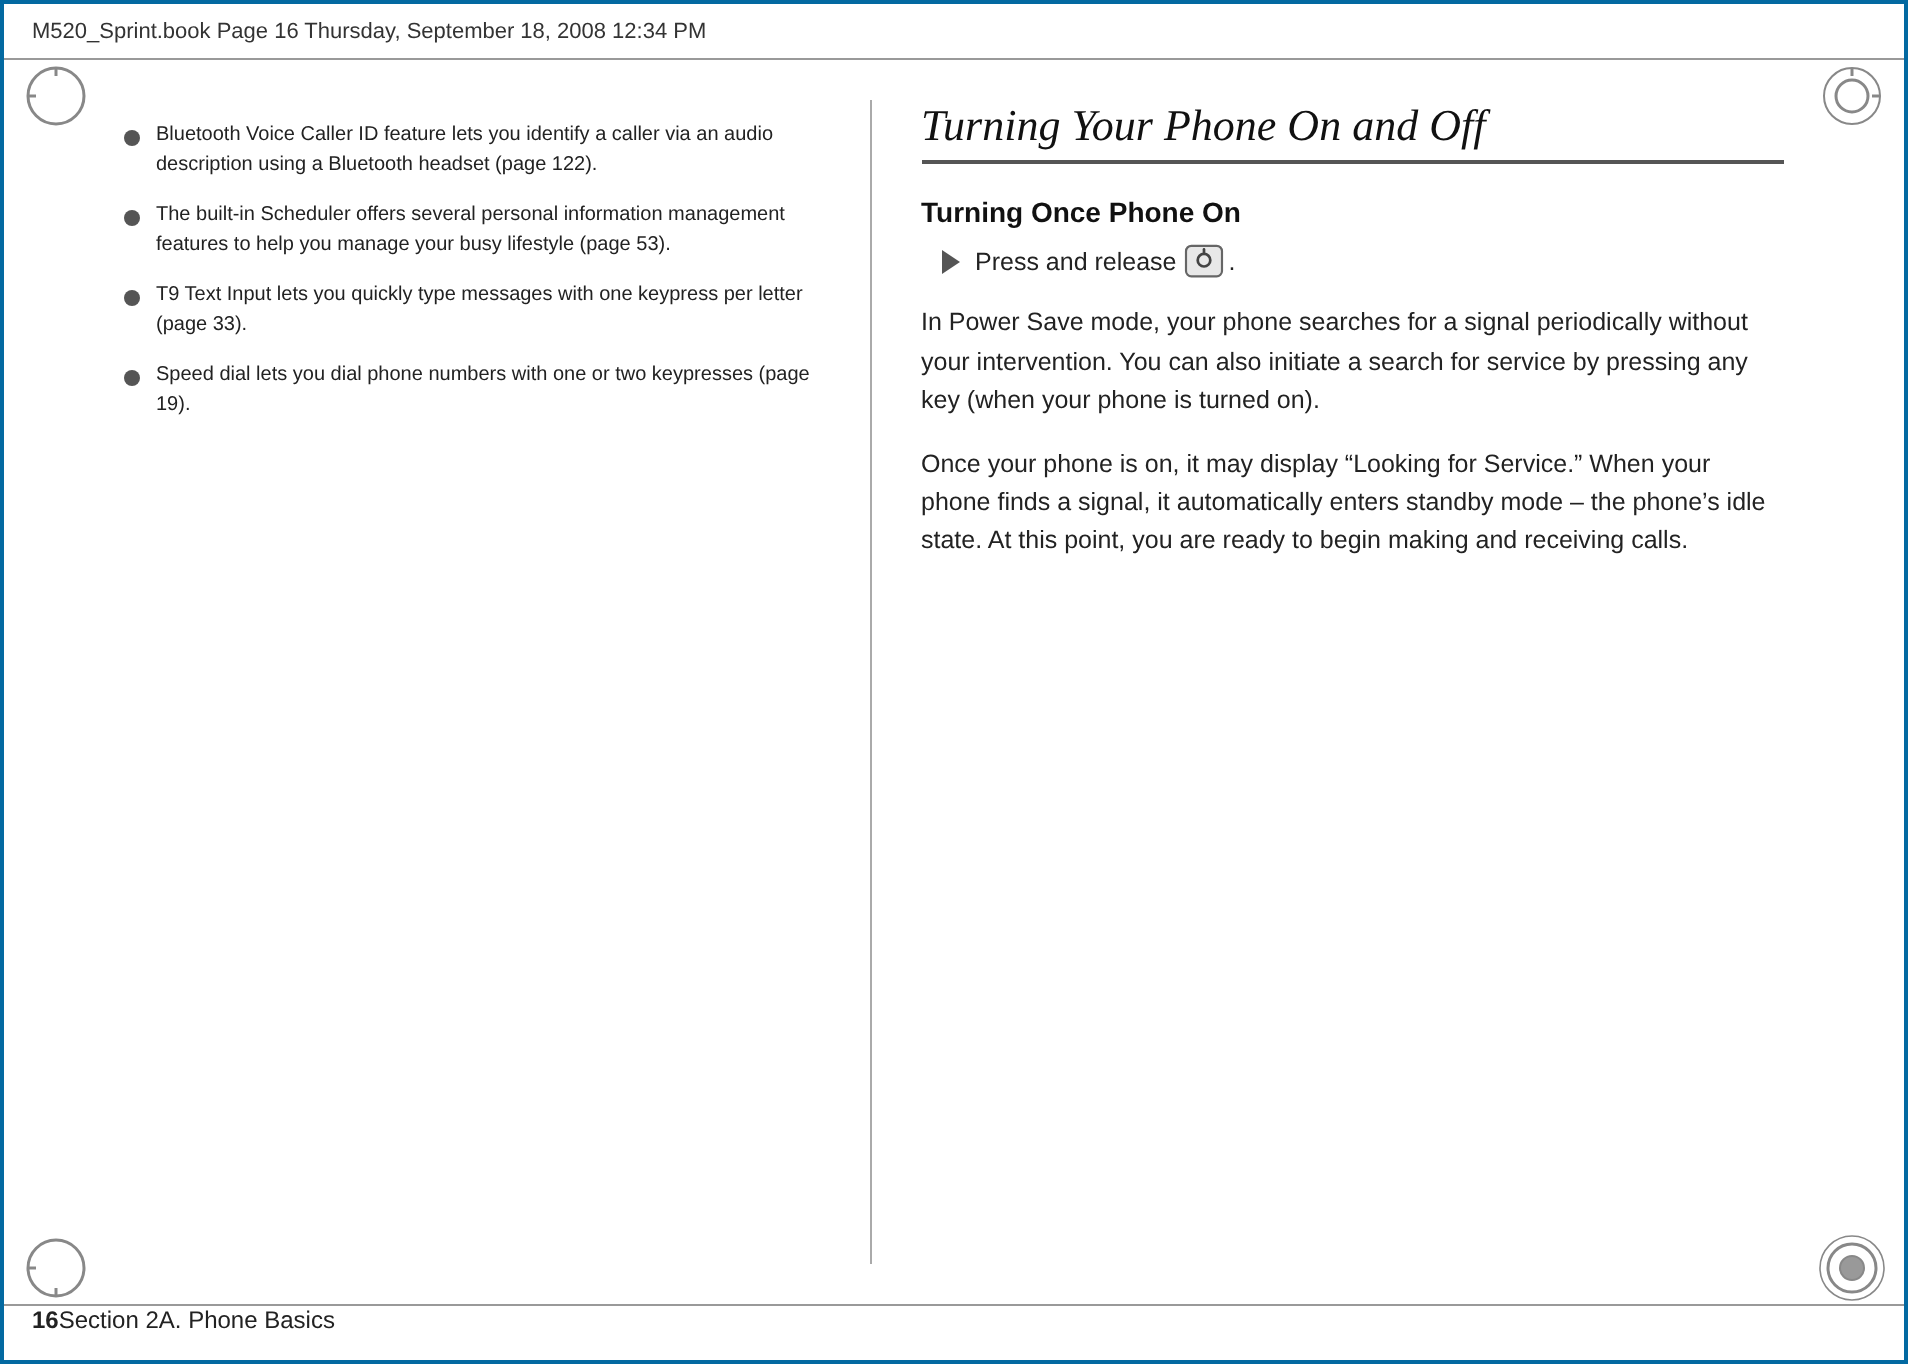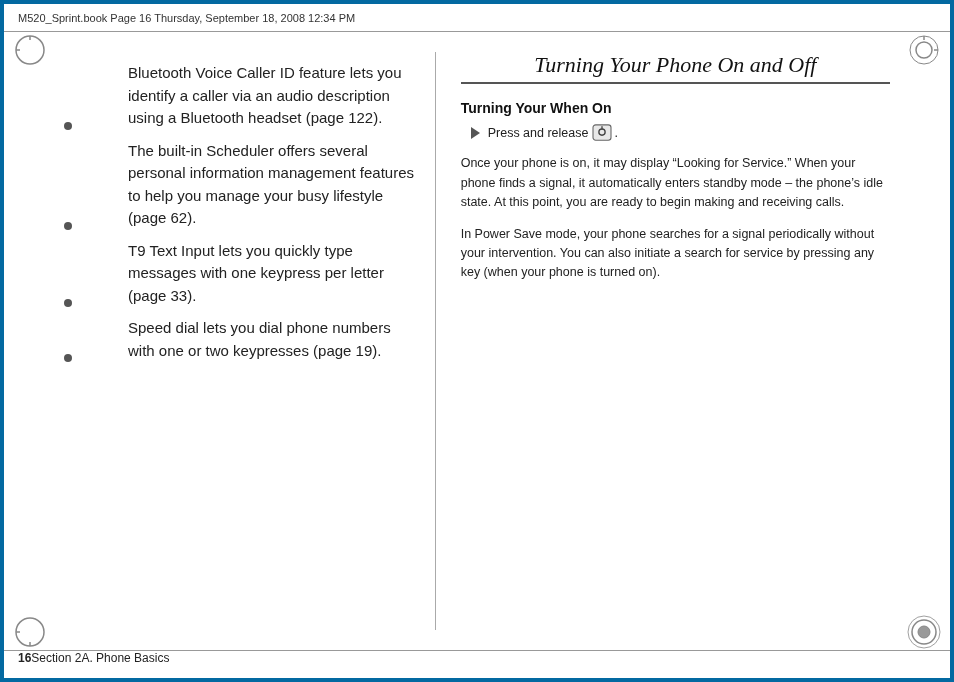--- a/index.html
+++ b/index.html
@@ -13,21 +13,21 @@
       color: #222;
       overflow: hidden;
       position: relative;
     }
 
     .page-container {
       width: 954px;
       height: 682px;
       position: relative;
       background: #fff;
-      border: 4px solid #0369a1;
+      border: 2px solid #0369a1;
     }
 
     
     .header-bar {
       position: absolute;
       top: 0; left: 0; right: 0;
       height: 28px;
       background: #fff;
       border-bottom: 1px solid #999;
       display: flex;
@@ -86,26 +86,25 @@
       line-height: 1.5;
     }
 
     .bullet-list {
       list-style: none;
       padding: 0;
     }
 
     .bullet-list li {
       display: flex;
-      align-items: flex-end;
+      align-items: flex-start;
       margin-bottom: 10px;
-      font-size: 15px;
+      font-size: 10px;
       line-height: 1.5;
       color: #222;
-      gap: 48px;
     }
 
     .bullet-dot {
       width: 8px;
       height: 8px;
       background: #555;
       border-radius: 50%;
       margin-top: 5px;
       margin-right: 8px;
       flex-shrink: 0;
@@ -127,21 +126,20 @@
     .section-title {
       font-family: Georgia, 'Times New Roman', serif;
       font-style: italic;
       font-size: 22px;
       font-weight: normal;
       color: #111;
       border-bottom: 2px solid #555;
       padding-bottom: 4px;
       margin-bottom: 16px;
       line-height: 1.2;
-      text-align: center;
     }
 
     .subsection-title {
       font-size: 14px;
       font-weight: bold;
       color: #111;
       margin-bottom: 8px;
     }
 
     .press-release-row {
@@ -265,56 +263,56 @@
   <div class="content-area">
 
     <div class="left-column">
       <ul class="bullet-list">
         <li>
           <span class="bullet-dot"></span>
           <span>Bluetooth Voice Caller ID feature lets you identify a caller via an audio description using a Bluetooth headset (page 122).</span>
         </li>
         <li>
           <span class="bullet-dot"></span>
-          <span>The built-in Scheduler offers several personal information management features to help you manage your busy lifestyle (page 62).</span>
+          <span>The built-in Scheduler offers several personal information management features to help you manage your busy lifestyle (page 53).</span>
         </li>
         <li>
           <span class="bullet-dot"></span>
           <span>T9 Text Input lets you quickly type messages with one keypress per letter (page 33).</span>
         </li>
         <li>
           <span class="bullet-dot"></span>
           <span>Speed dial lets you dial phone numbers with one or two keypresses (page 19).</span>
         </li>
       </ul>
     </div>
 
     <div class="divider"></div>
 
     <div class="right-column">
 
       <h1 class="section-title">Turning Your Phone On and Off</h1>
 
-      <h2 class="subsection-title">Turning Your When On</h2>
+      <h2 class="subsection-title">Turning Once Phone On</h2>
 
       <div class="press-release-row">
         <span class="arrow-indicator"></span>
         <span>Press and release</span>
         <span class="power-icon">
           <svg viewBox="0 0 22 20" xmlns="http://www.w3.org/2000/svg">
             <rect x="1" y="1" width="20" height="17" rx="3" fill="#e8e8e8" stroke="#666" stroke-width="1.2"></rect>
             <circle cx="11" cy="9" r="3.5" fill="none" stroke="#444" stroke-width="1.5"></circle>
             <line x1="11" y1="5" x2="11" y2="3" stroke="#444" stroke-width="1.5" stroke-linecap="round"></line>
           </svg>
         </span>
         <span>.</span>
       </div>
 
+      <p class="body-text">In Power Save mode, your phone searches for a signal periodically without your intervention. You can also initiate a search for service by pressing any key (when your phone is turned on).</p>
       <p class="body-text">Once your phone is on, it may display “Looking for Service.” When your phone finds a signal, it automatically enters standby mode – the phone’s idle state. At this point, you are ready to begin making and receiving calls.</p>
-      <p class="body-text">In Power Save mode, your phone searches for a signal periodically without your intervention. You can also initiate a search for service by pressing any key (when your phone is turned on).</p>
 
 
     </div>
   </div>
 
   <div class="footer-bar">
     <span class="footer-page">16</span>
     <span class="footer-section">Section 2A. Phone Basics</span>
   </div>
 

